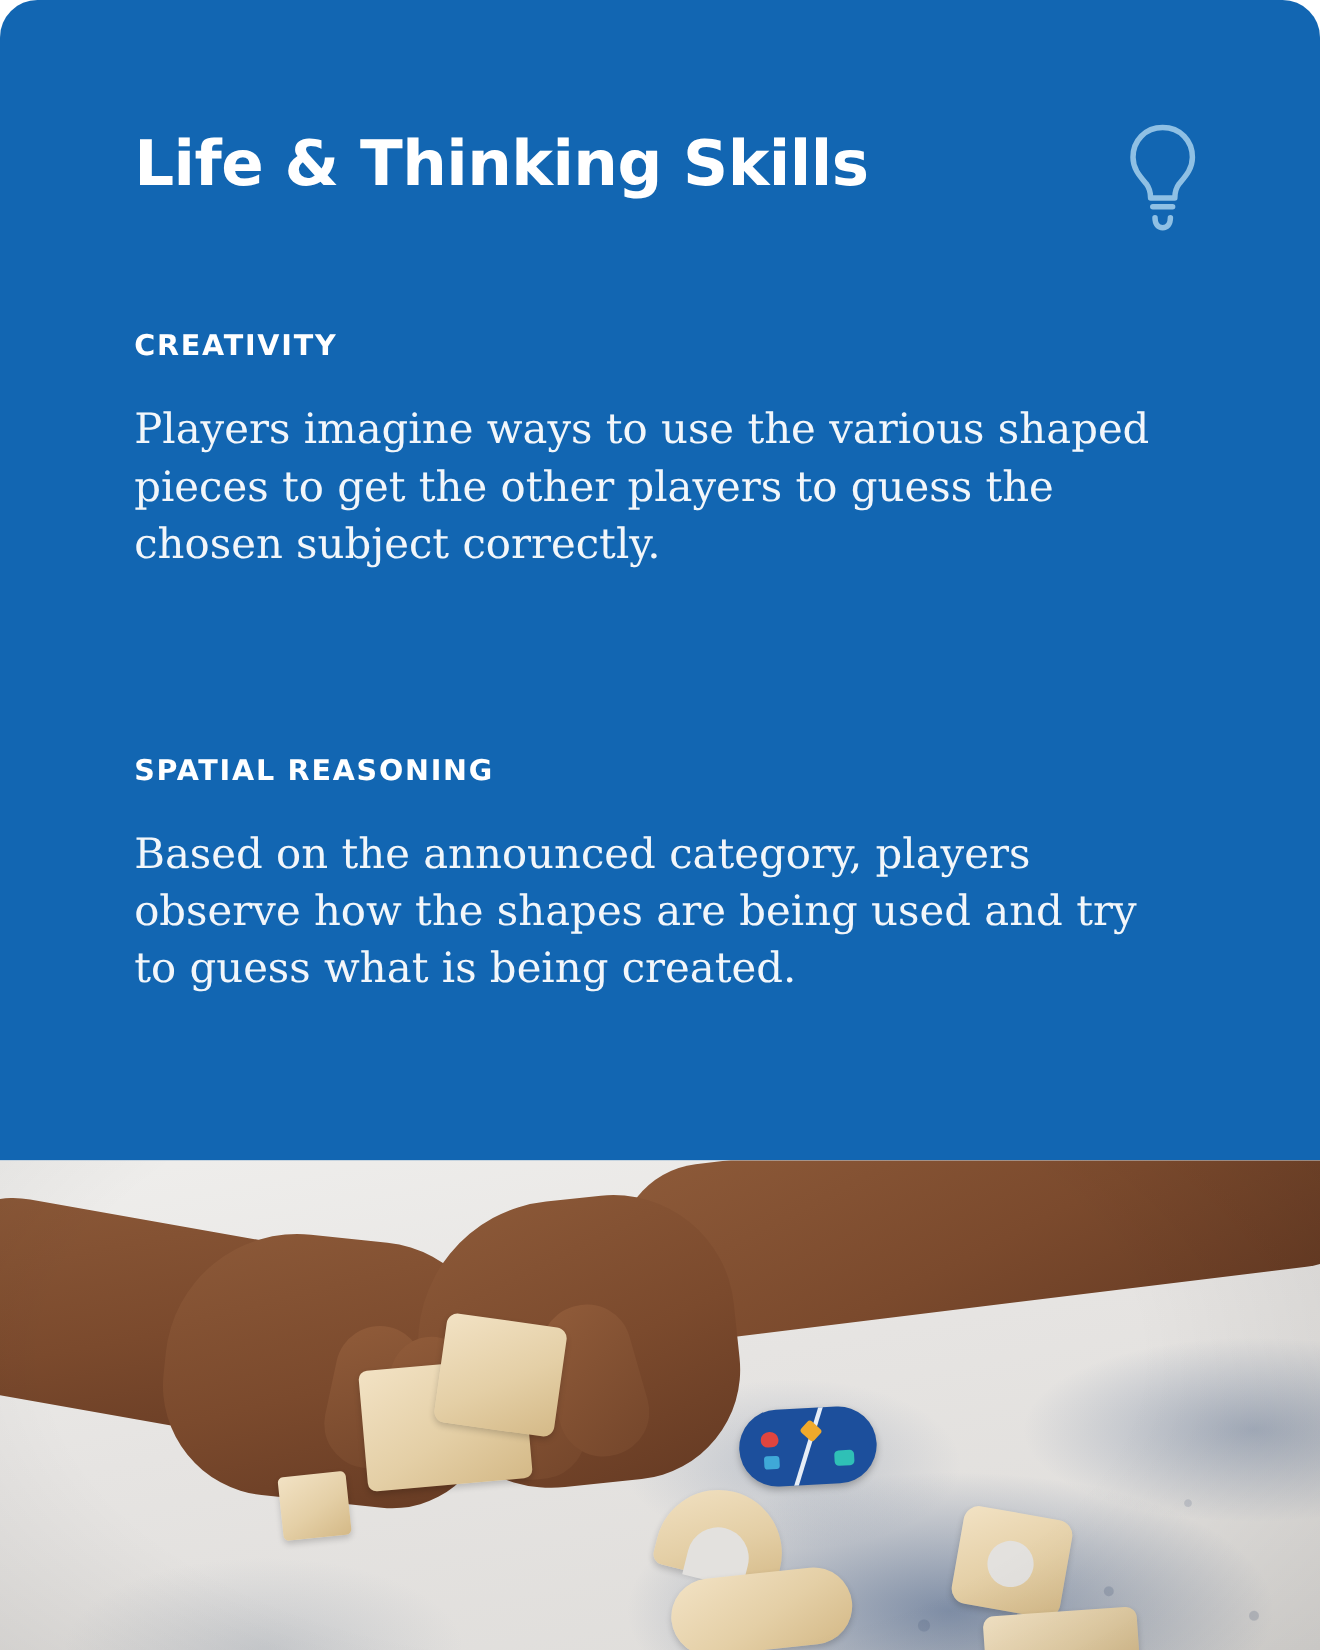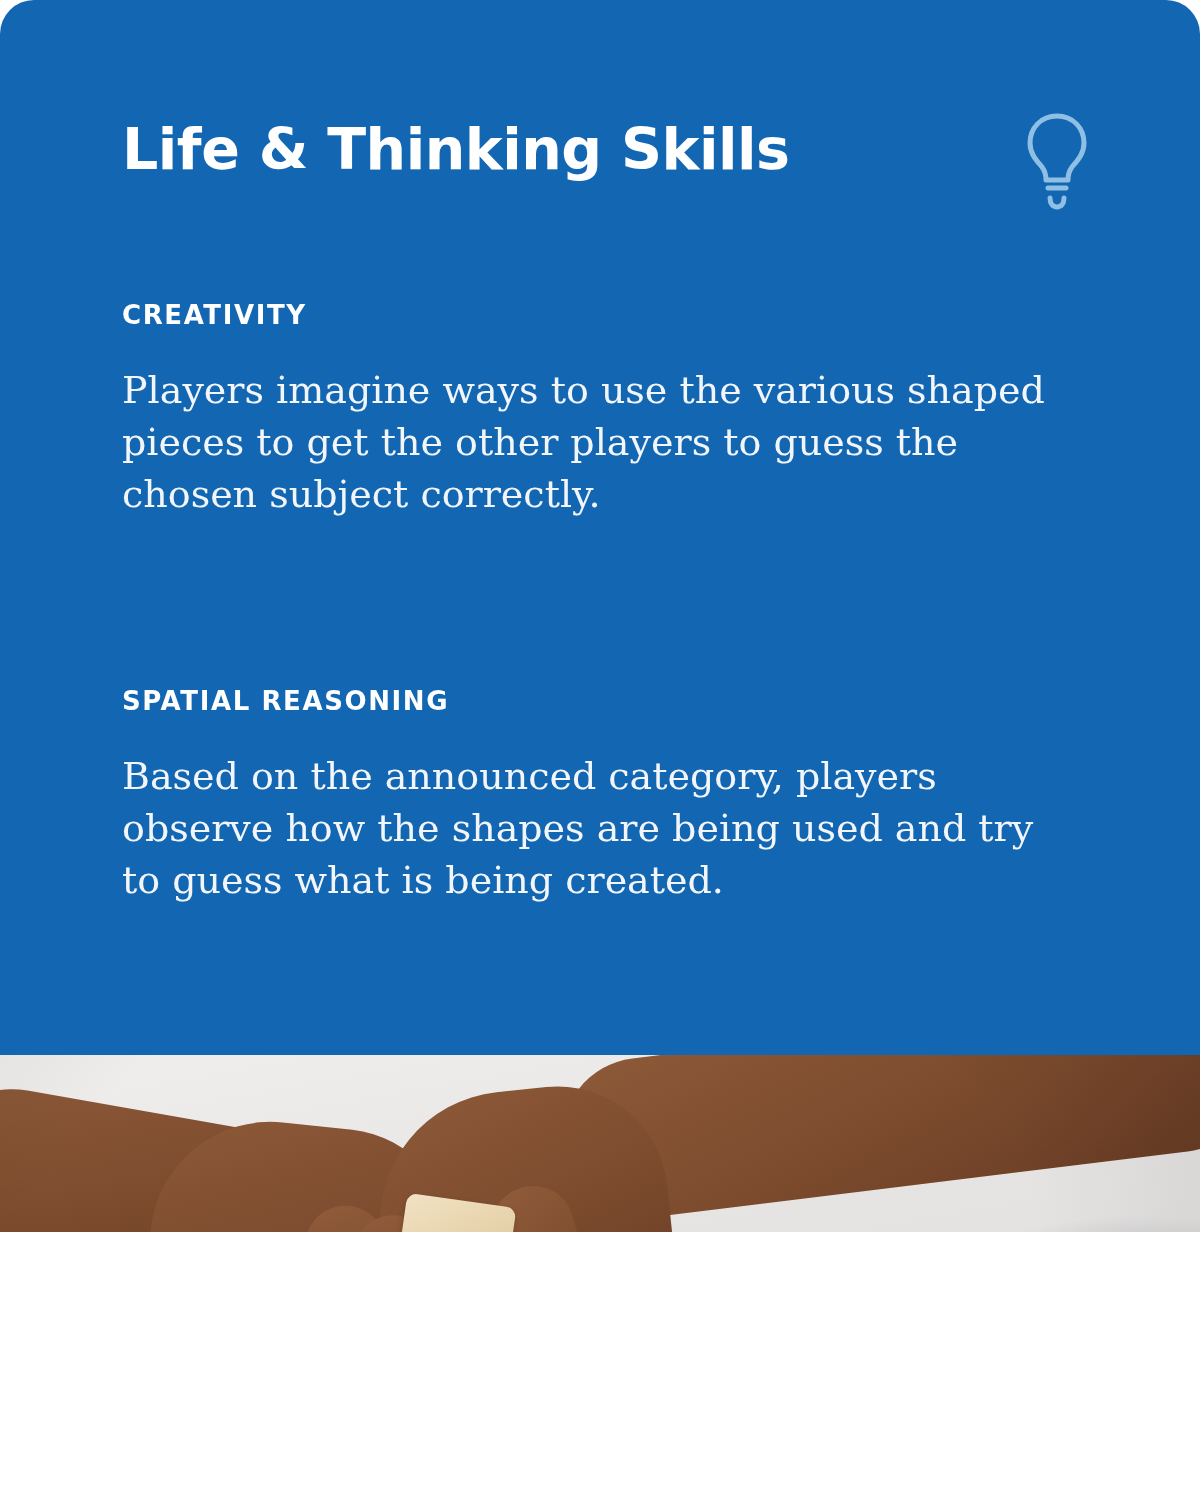--- a/index.html
+++ b/index.html
@@ -3,21 +3,21 @@
 <meta charset="utf-8">
 <style>
   html, body {
     margin: 0;
     padding: 0;
     background: #ffffff;
   }
   .page {
     position: relative;
     width: 1200px;
-    height: 1232px;
+    height: 1500px;
     overflow: hidden;
     font-family: "Liberation Sans", sans-serif;
     background: #ffffff;
   }
 
   
   .card {
     position: absolute;
     left: 0;
     top: 0;

